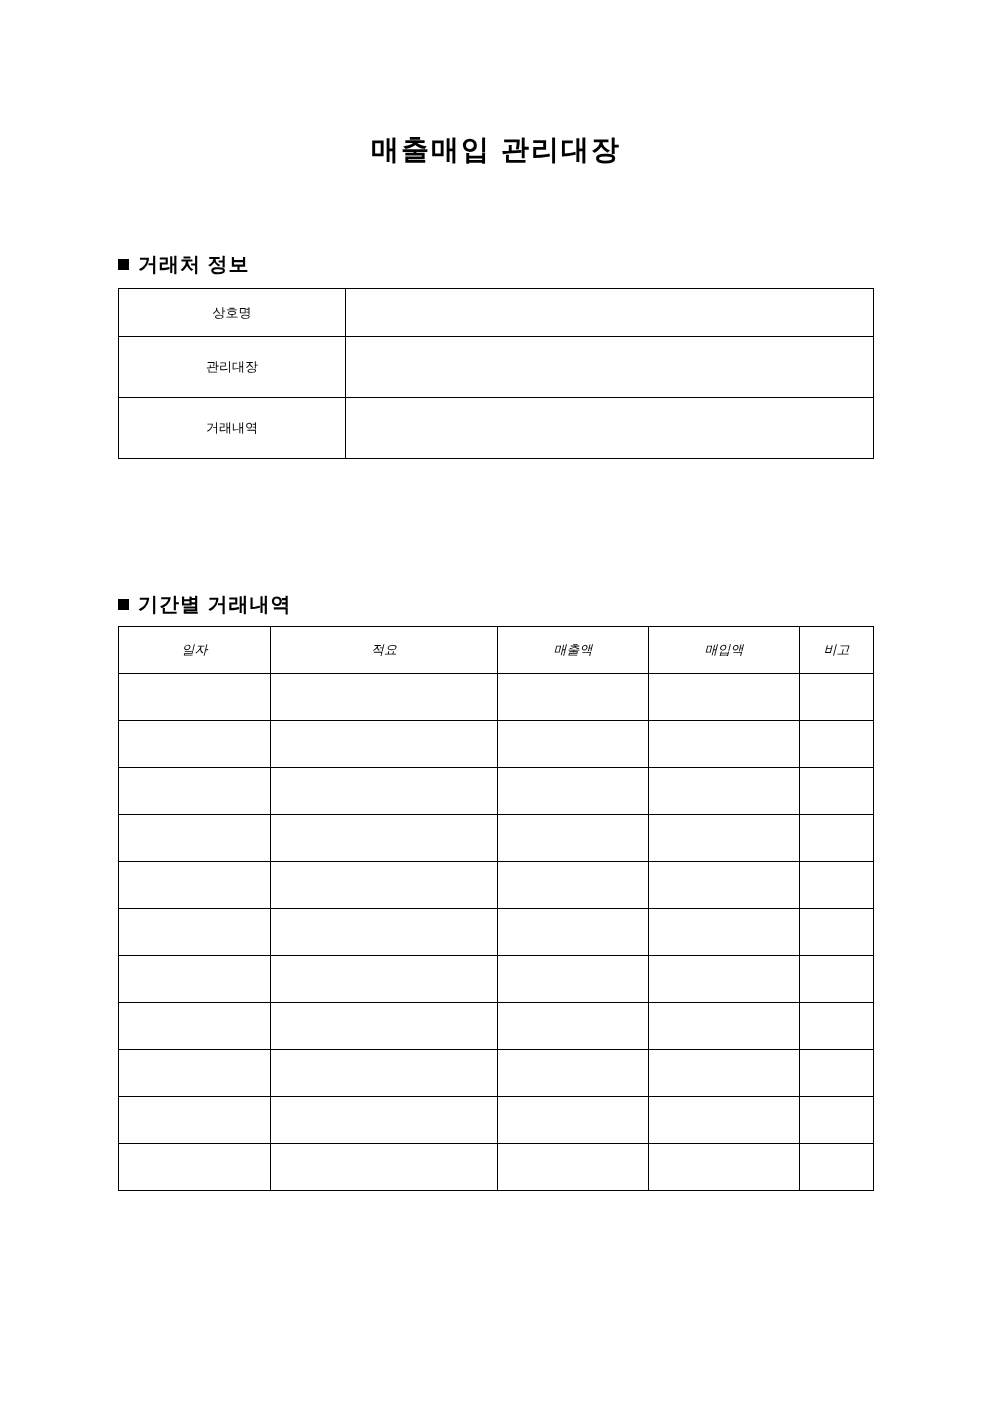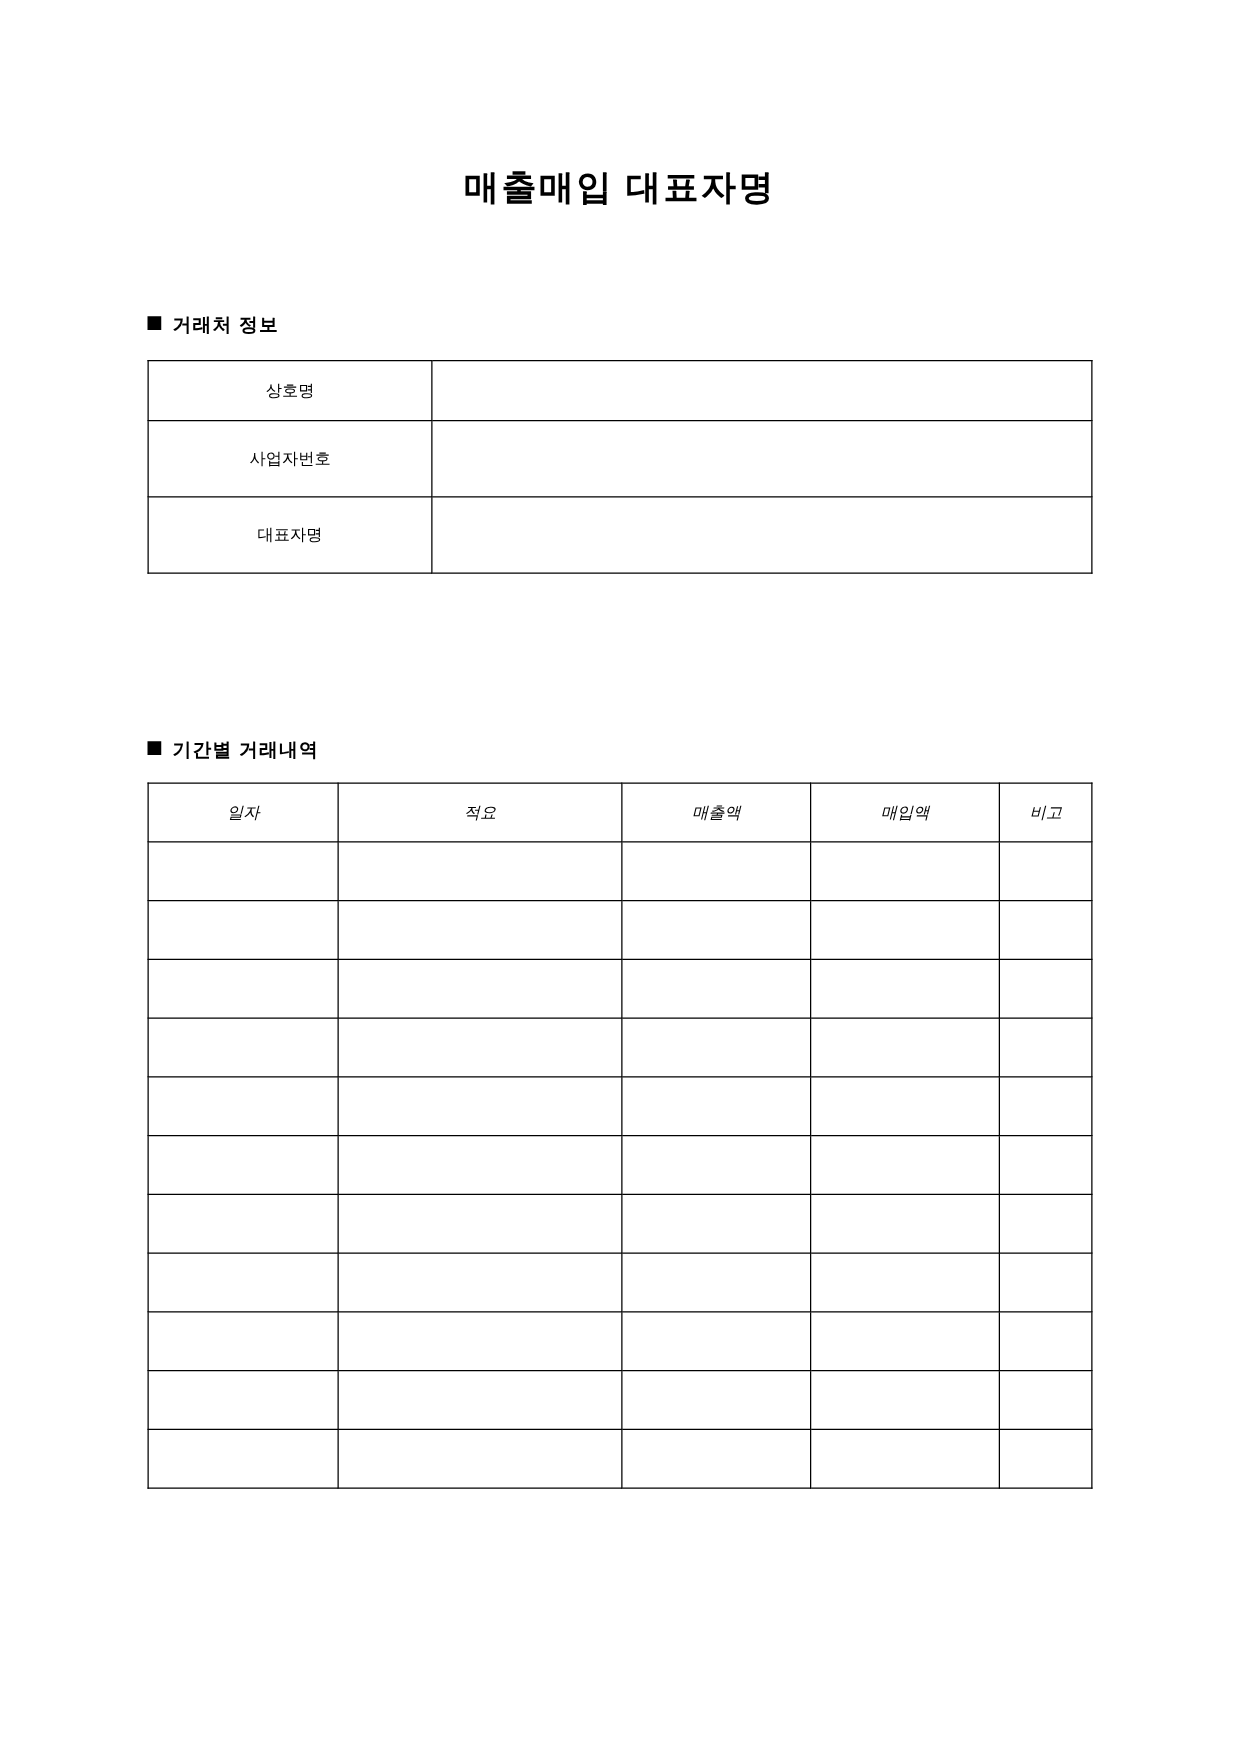--- a/index.html
+++ b/index.html
@@ -31,21 +31,21 @@
     text-align: center;
     font-size: 28px;
     font-weight: bold;
     letter-spacing: 2px;
     line-height: 1.2;
   }
 
   
   .section-heading {
     position: absolute;
-    font-size: 15px;
+    font-size: 20px;
     font-weight: bold;
     letter-spacing: 1px;
     white-space: nowrap;
   }
   .section-heading .bullet {
     display: inline-block;
     width: 11px;
     height: 11px;
     background: #000;
     margin-right: 9px;
@@ -100,42 +100,42 @@
   #ledger-table col.c-purch  { width: 151px; }
   #ledger-table col.c-note   { width: 74px; }
   #ledger-table thead th { height: 47px; }
   #ledger-table tbody td { height: 47px; }
 </style>
 </head>
 <body>
 
 <div class="page">
 
-  <div class="doc-title">매출매입 대표자명</div>
+  <div class="doc-title">매출매입 관리대장</div>
 
   <div class="section-heading" id="sec-vendor-heading">
     <span class="bullet"></span><span>거래처 정보</span>
   </div>
 
   <table class="form-table" id="vendor-table">
     <colgroup>
       <col class="c-label">
       <col class="c-value">
     </colgroup>
     <tbody>
       <tr class="r-first">
         <td class="label-cell">상호명</td>
         <td class="value-cell"></td>
       </tr>
       <tr class="r-rest">
-        <td class="label-cell">사업자번호</td>
+        <td class="label-cell">관리대장</td>
         <td class="value-cell"></td>
       </tr>
       <tr class="r-rest">
-        <td class="label-cell">대표자명</td>
+        <td class="label-cell">거래내역</td>
         <td class="value-cell"></td>
       </tr>
     </tbody>
   </table>
 
   <div class="section-heading" id="sec-ledger-heading">
     <span class="bullet"></span><span>기간별 거래내역</span>
   </div>
 
   <table class="form-table" id="ledger-table">

